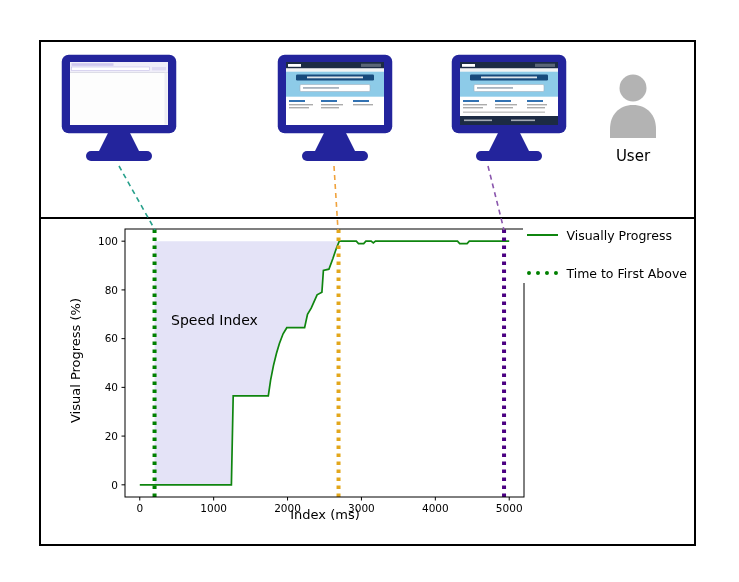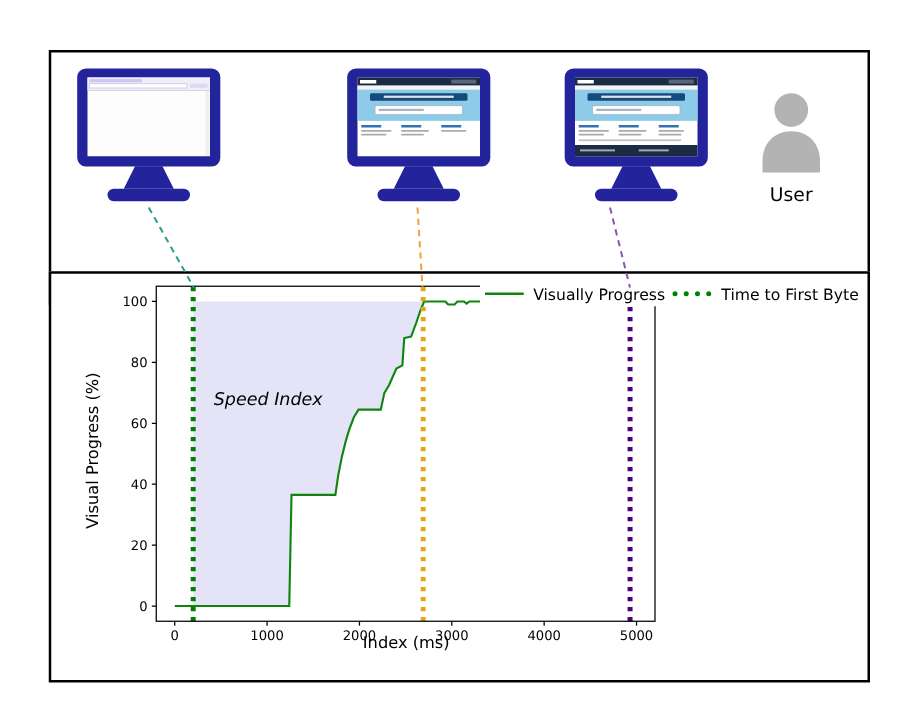--- a/index.html
+++ b/index.html
@@ -9,25 +9,25 @@
   .panel-top{left:39px;top:40px;width:657px;height:204px;}
   .panel-bottom{left:39px;top:217px;width:657px;height:329px;}
   .monitor{position:absolute;width:116px;height:110px;}
   .monitor-1{left:20px;top:12px;}
   .monitor-2{left:236px;top:12px;}
   .monitor-3{left:410px;top:12px;}
   .user-figure{position:absolute;left:556px;top:30px;width:72px;text-align:center;}
   .user-label{font-size:15px;margin-top:0px;line-height:1.1;}
   #connectors{position:absolute;left:0;top:0;z-index:6;pointer-events:none;}
   #chart-svg{position:absolute;left:0;top:0;}
-  .legend{position:absolute;top:6px;right:3px;display:flex;flex-direction:row;gap:6px;padding:2px 4px;background:#fff;}
+  .legend{position:absolute;top:6px;right:3px;display:flex;flex-direction:column;gap:22px;padding:2px 4px;background:#fff;}
   .legend-row{display:flex;align-items:center;gap:8px;height:16px;}
   .legend-sample{display:inline-block;width:31px;height:0;}
   .legend-label{font-size:12.5px;white-space:nowrap;}
-  .speed-index-label{position:absolute;left:130px;top:93px;font-size:14px;font-style:italic;}
+  .speed-index-label{position:absolute;left:130px;top:93px;font-size:14px;}
   .xlabel{position:absolute;left:184px;top:288px;width:200px;text-align:center;font-size:13px;}
   .ylabel{position:absolute;left:-66px;top:134px;width:200px;height:15px;text-align:center;font-size:13px;transform:rotate(-90deg);}
 </style>
 </head>
 <body>
 
 <div class="page">
 
   <div class="panel panel-top">
 
@@ -149,21 +149,21 @@
     <div class="xlabel">Index (ms)</div>
     <div class="ylabel">Visual Progress (%)</div>
 
     <div class="legend">
       <div class="legend-row">
         <span class="legend-sample" style="border-top: 2px solid rgb(15, 133, 15);"></span>
         <span class="legend-label">Visually Progress</span>
       </div>
       <div class="legend-row">
         <span class="legend-sample" style="border-top: 4px dotted rgb(0, 128, 0);"></span>
-        <span class="legend-label">Time to First Byte</span>
+        <span class="legend-label">Time to First Above</span>
       </div>
     </div>
   </div>
 
   <svg id="connectors" width="739" height="582" viewBox="0 0 739 582">
     <line id="conn-0" x1="119" y1="166" x2="155" y2="230" stroke-width="1.6" stroke-dasharray="5 4" stroke="#27a08b"></line>
     <line id="conn-1" x1="334" y1="166" x2="338" y2="230" stroke-width="1.6" stroke-dasharray="5 4" stroke="#f0a23c"></line>
     <line id="conn-2" x1="488" y1="166" x2="504" y2="230" stroke-width="1.6" stroke-dasharray="5 4" stroke="#8a56ad"></line>
   </svg>
 

